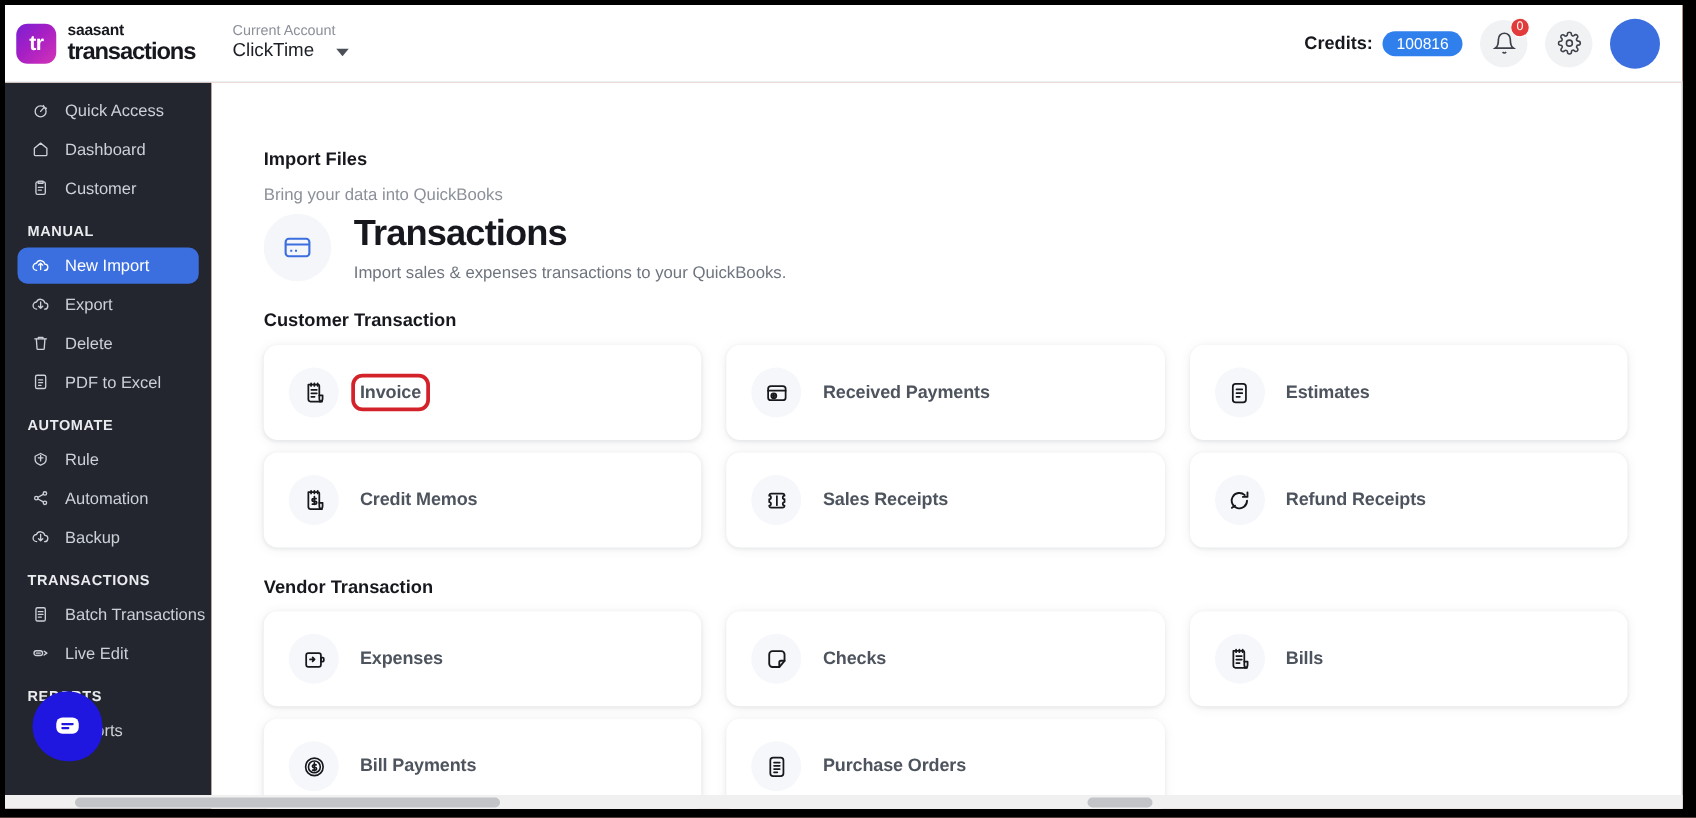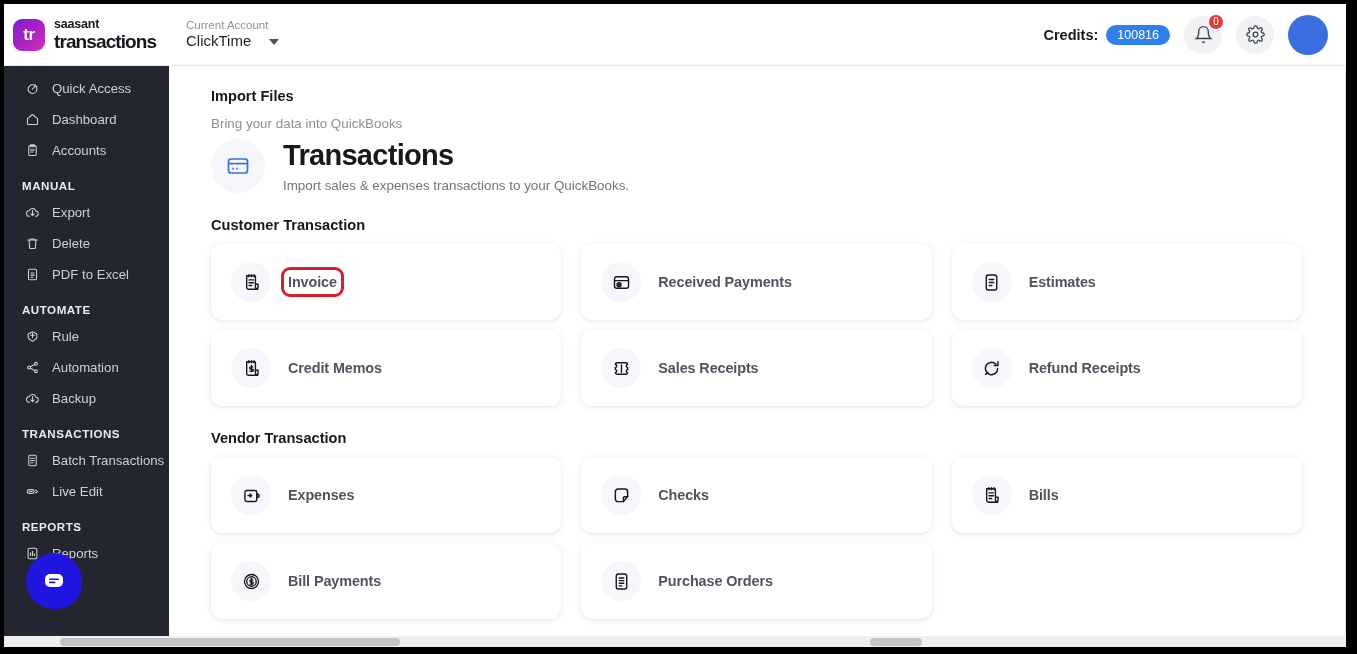--- a/index.html
+++ b/index.html
@@ -87,21 +87,21 @@
     border-radius: 50% 50% 45% 50%;
     display: flex; align-items: center; justify-content: center;
     cursor: pointer; z-index: 60;
   }
 
   
   .main {
     position: absolute; top: 62px; left: 165px; right: 0; bottom: 0;
     background: #ffffff; padding: 22px 44px 0 42px; overflow: hidden;
   }
-  .page-eyebrow { font-size: 14.6px; font-weight: bold; color: #16181d; }
+  .page-eyebrow { font-size: 14.6px; font-weight: bold; color: #16181d; margin-top: 32px; }
   .page-sub { font-size: 13.4px; color: #8b9099; margin-top: 12px; }
   .hero { display: flex; align-items: center; gap: 18px; margin-top: 8px; }
   .hero-badge {
     width: 54px; height: 54px; border-radius: 50%;
     background: #f4f6f9; display: flex; align-items: center; justify-content: center;
     flex: 0 0 54px;
   }
   .hero-title { font-size: 29px; font-weight: bold; color: #16181d; letter-spacing: -0.7px; line-height: 1.15; }
   .hero-desc { font-size: 13.4px; color: #6f757e; margin-top: 5px; }
   .group-title { font-size: 14.6px; font-weight: bold; color: #16181d; margin: 24px 0 11px 0; }
@@ -197,23 +197,32 @@
         <span>Dashboard</span>
       </div>
       <div class="nav-item">
         <span class="nav-icon">
           <svg viewBox="0 0 24 24" fill="none" stroke="currentColor" stroke-width="1.7" stroke-linecap="round" stroke-linejoin="round">
             <rect x="6" y="4" width="12" height="16" rx="2"></rect>
             <path d="M9 3h6v3H9z"></path>
             <path d="M9 11h6M9 14.5h4"></path>
           </svg>
         </span>
-        <span>Accounts</span>
+        <span>Customer</span>
       </div>
       <div class="section-title">MANUAL</div>
+      <div class="nav-item active">
+        <span class="nav-icon">
+          <svg viewBox="0 0 24 24" fill="none" stroke="currentColor" stroke-width="1.7" stroke-linecap="round" stroke-linejoin="round">
+            <path d="M7 18a4.5 4.5 0 0 1-.3-9A5.6 5.6 0 0 1 17.4 10 4 4 0 0 1 17 18"></path>
+            <path d="M12 17V9M9.3 11.4 12 8.8l2.7 2.6"></path>
+          </svg>
+        </span>
+        <span>New Import</span>
+      </div>
       <div class="nav-item">
         <span class="nav-icon">
           <svg viewBox="0 0 24 24" fill="none" stroke="currentColor" stroke-width="1.7" stroke-linecap="round" stroke-linejoin="round">
             <path d="M7 18a4.5 4.5 0 0 1-.3-9A5.6 5.6 0 0 1 17.4 10 4 4 0 0 1 17 18"></path>
             <path d="M12 9v8M9.3 14.3 12 17l2.7-2.7"></path>
           </svg>
         </span>
         <span>Export</span>
       </div>
       <div class="nav-item">

